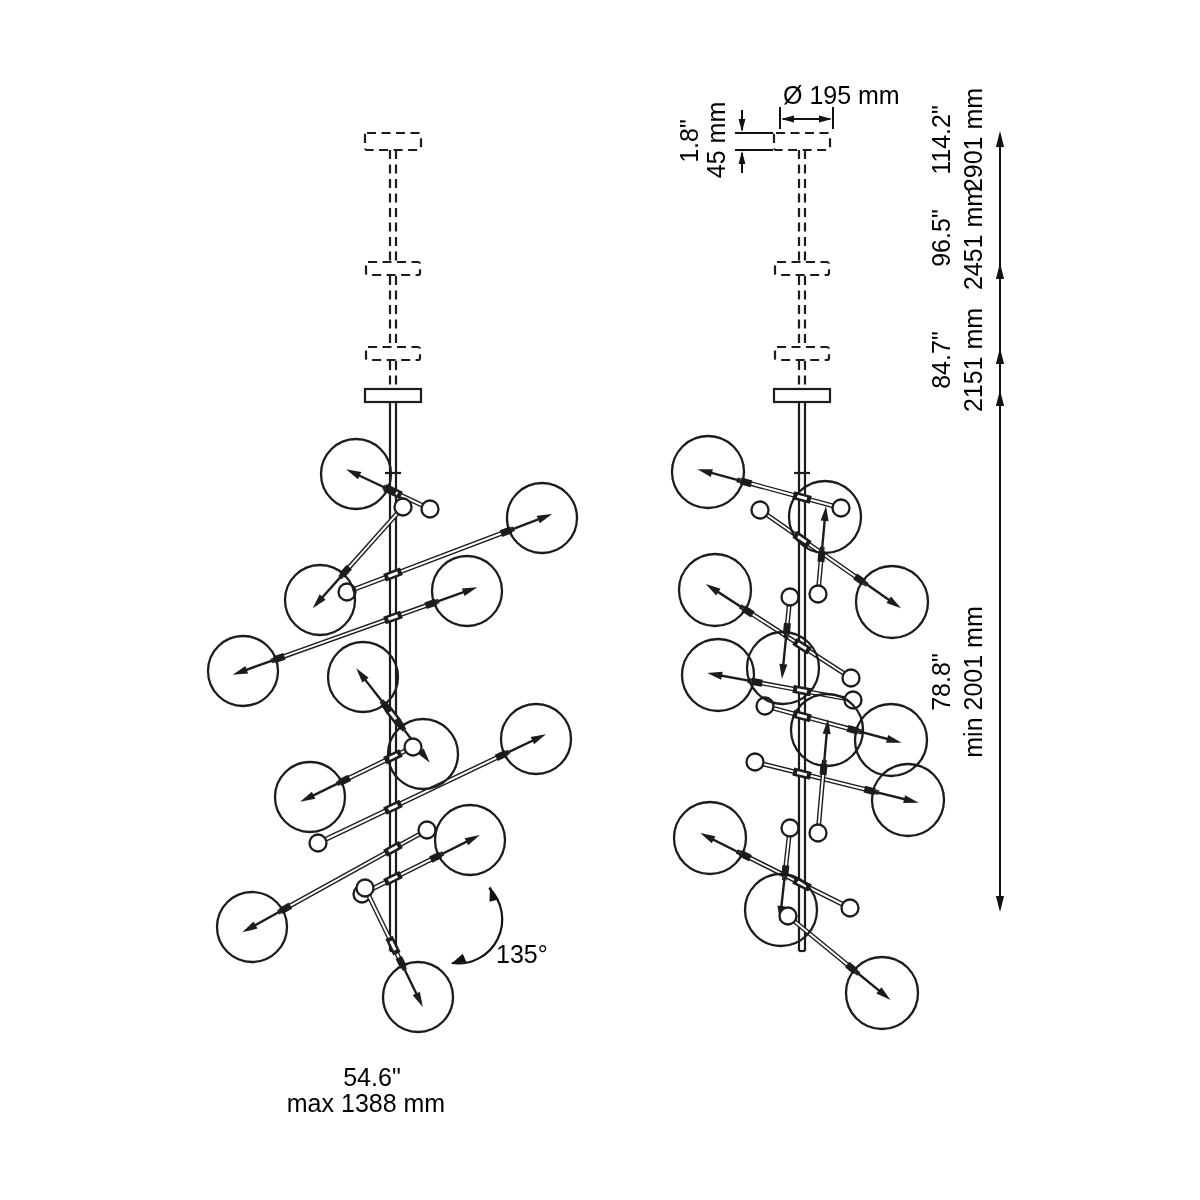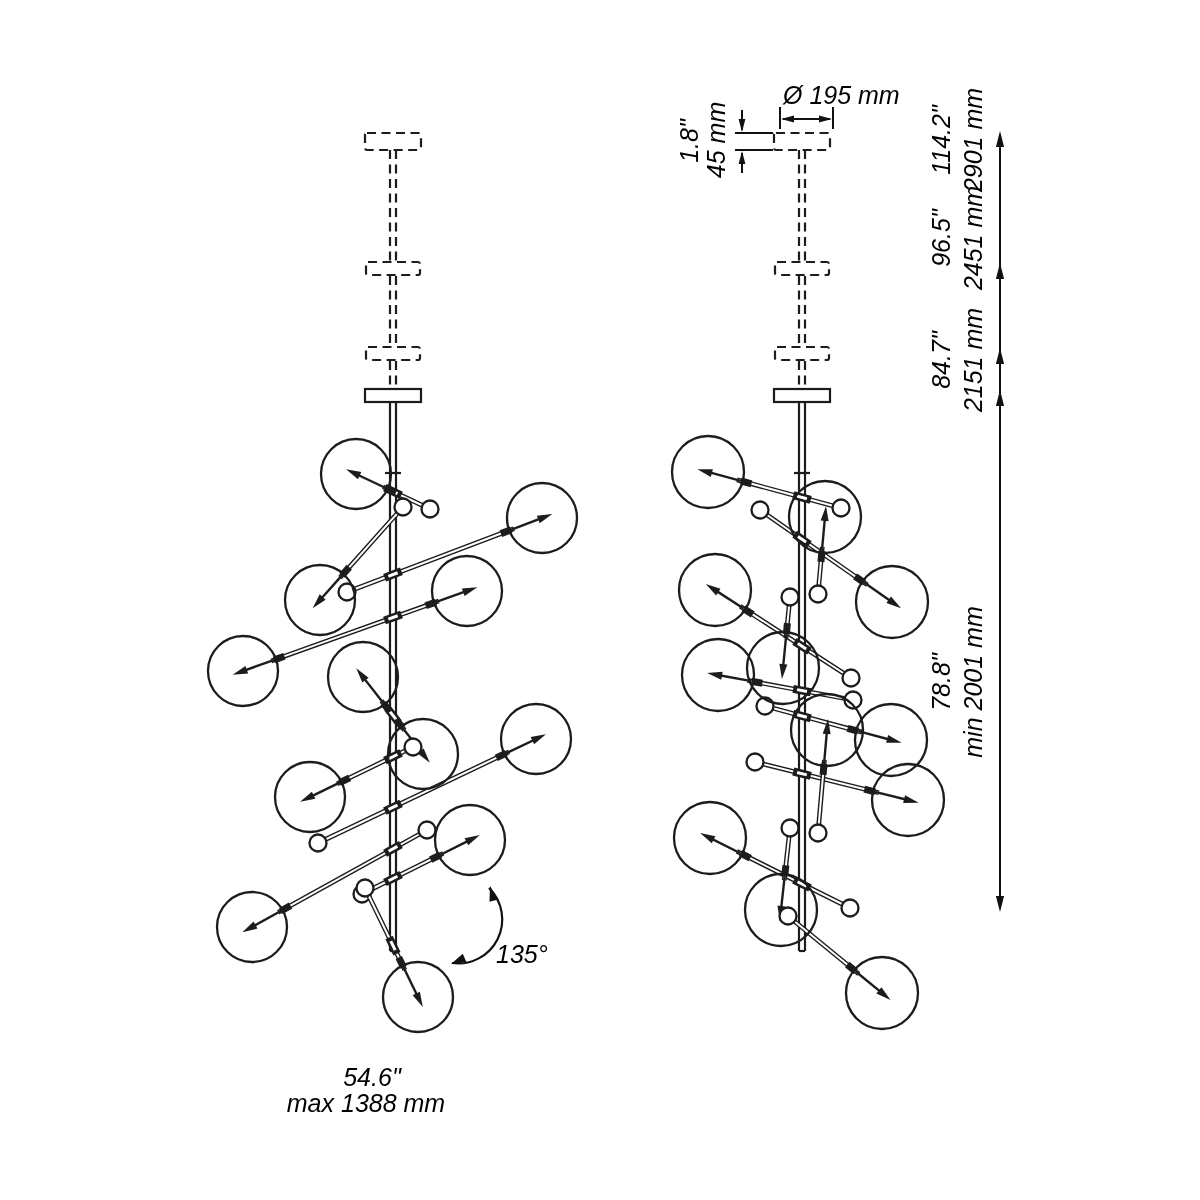--- a/index.html
+++ b/index.html
@@ -1,16 +1,16 @@
 <!DOCTYPE html>
 <html><head>
 <meta charset="utf-8">
 <style>
   html,body{margin:0;padding:0;background:#fff;}
-  .page{width:1200px;height:1200px;position:relative;background:#fff;overflow:hidden;font-style:italic;}
+  .page{width:1200px;height:1200px;position:relative;background:#fff;overflow:hidden;}
   .ln{stroke:#1c1c1c;stroke-width:2.2;fill:none;}
   .dash{stroke-dasharray:9 5.5;}
   .solidfill{fill:#fff;}
   .globe{fill:none;stroke:#1c1c1c;stroke-width:2.3;}
   .ball{fill:#fff;stroke:#1c1c1c;stroke-width:2.3;}
   .dim{stroke:#111;stroke-width:2;fill:none;}
   .ah{fill:#111;stroke:none;}
   .txt{font-family:"Liberation Sans","DejaVu Sans",sans-serif;font-size:25px;fill:#000;}
 </style>
 </head>

